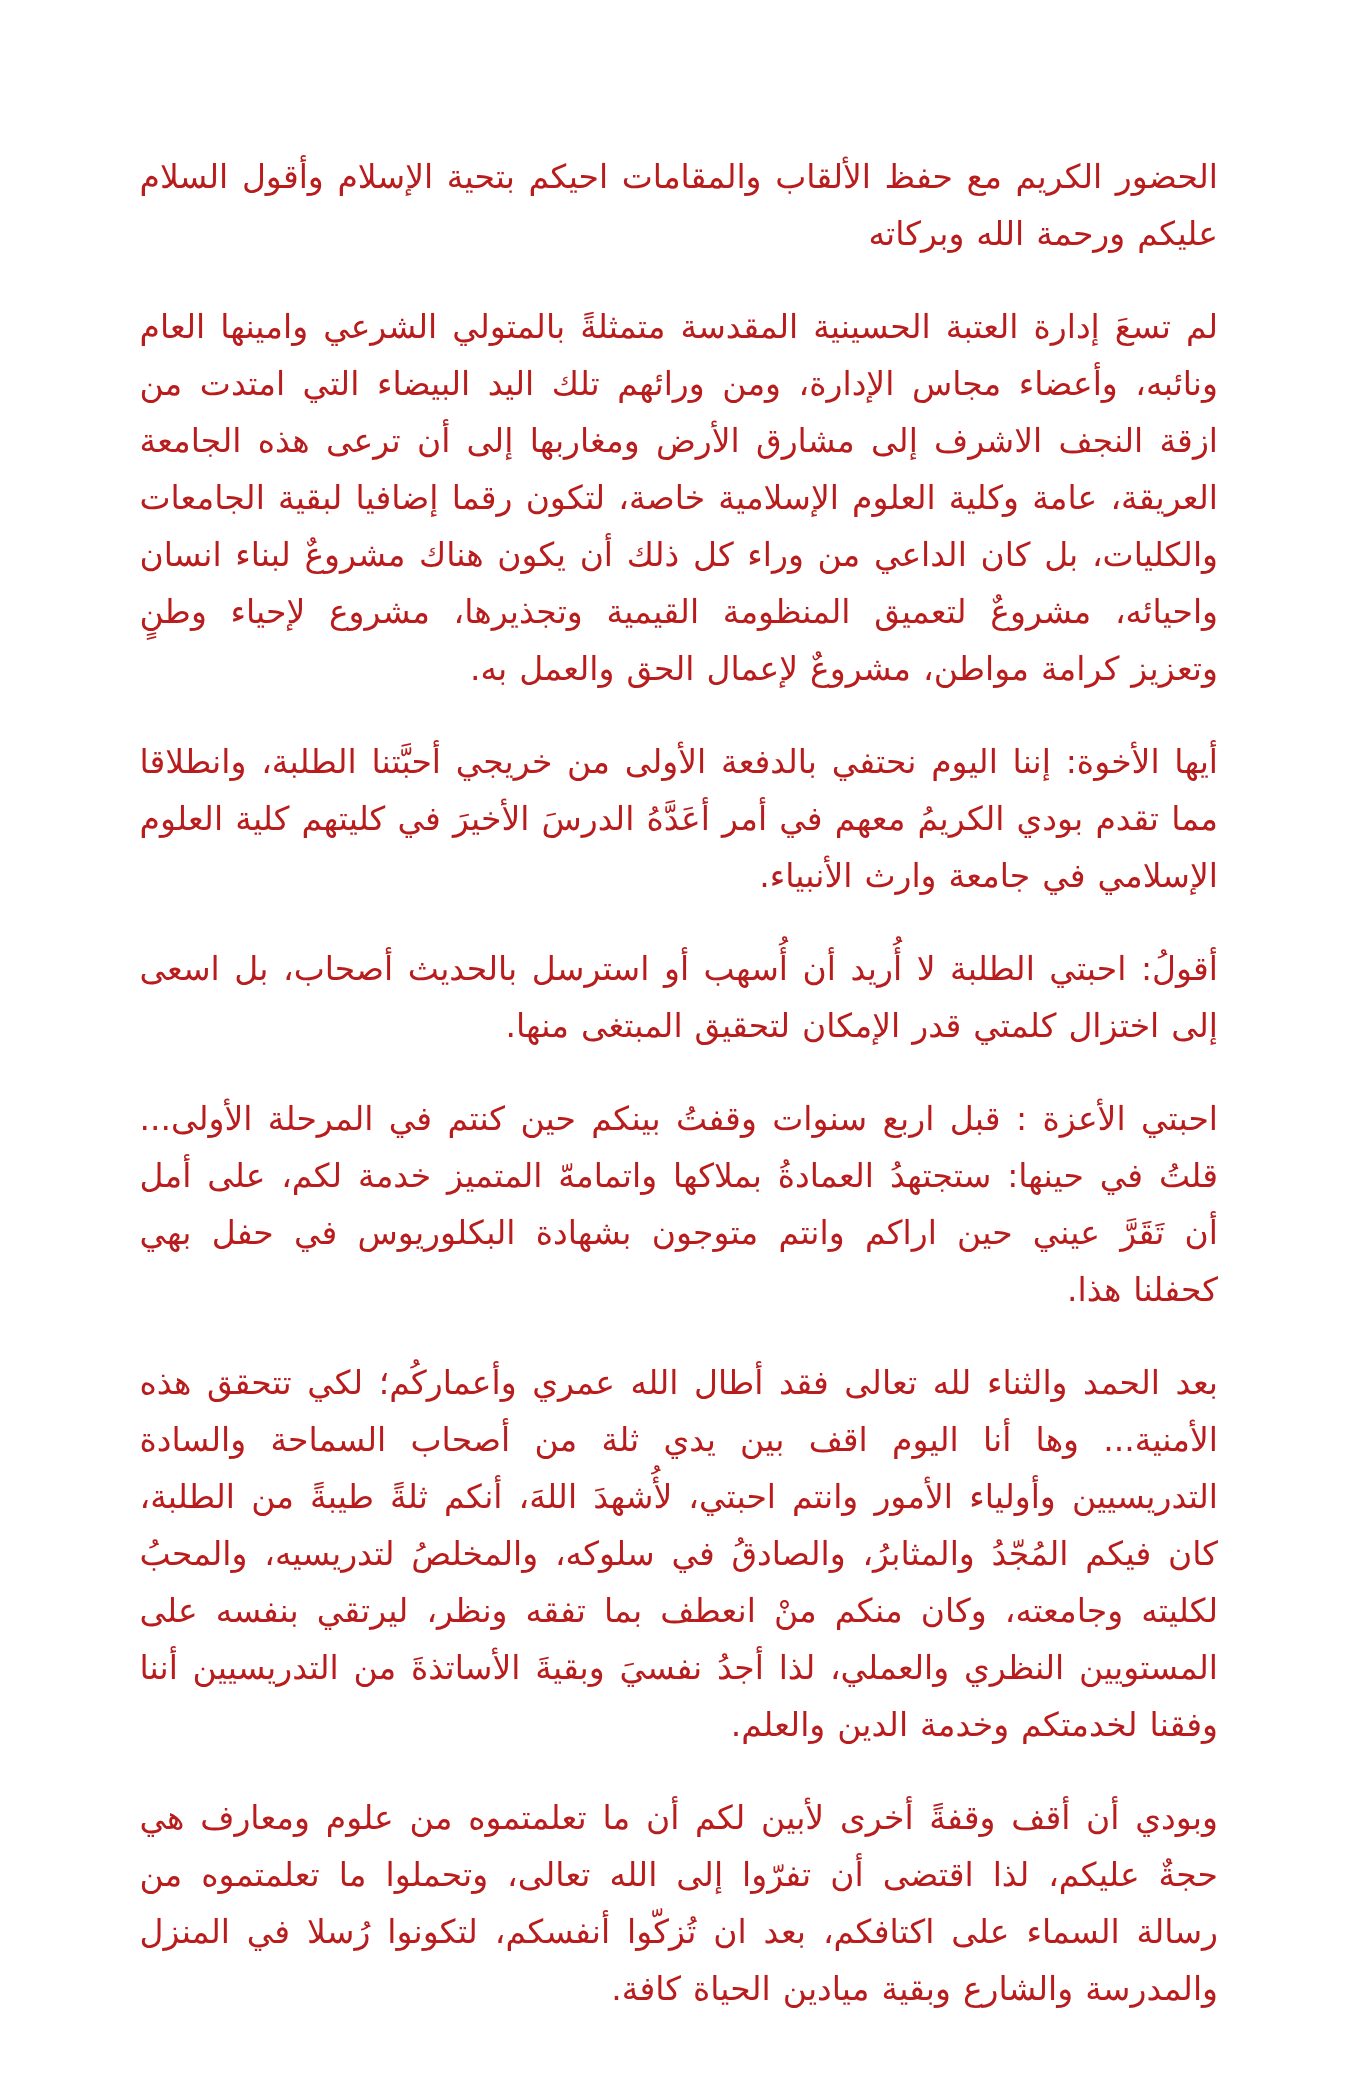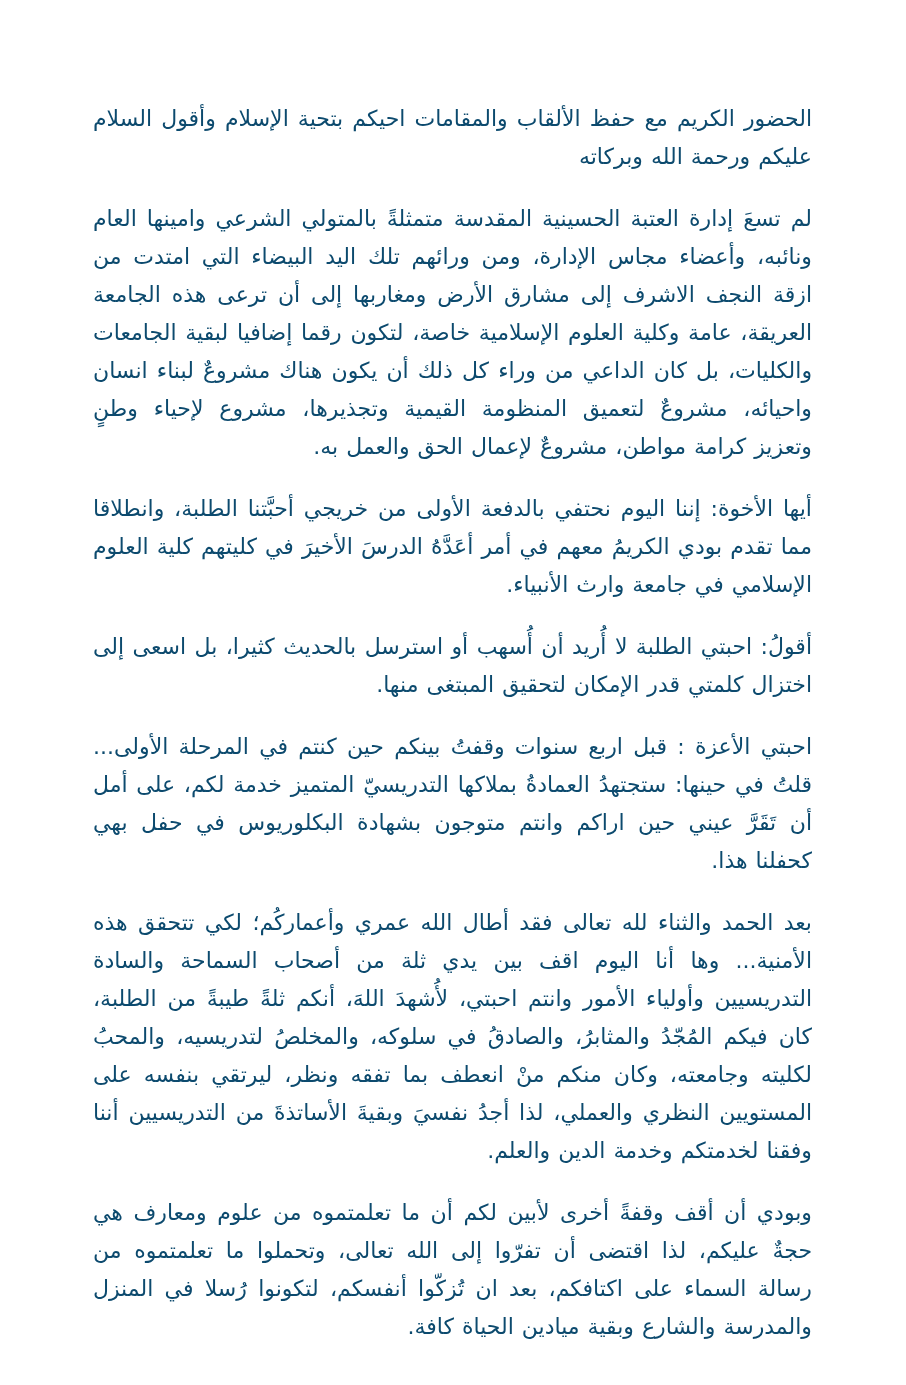--- a/index.html
+++ b/index.html
@@ -18,32 +18,32 @@
     font-family: "DejaVu Sans", sans-serif;
   }
   .text-block {
     direction: rtl;
     unicode-bidi: embed;
   }
   .para {
     margin: 0 0 24px 0;
     font-size: 22px;
     line-height: 38px;
-    color: #0c4a6e;
+    color: #b91c1c;
     text-align: justify;
     text-align-last: right;
     word-spacing: 1px;
   }
 </style>
 </head>
 <body>
 
 <div class="page">
   <div class="text-block" dir="rtl">
     <p class="para">الحضور الكريم مع حفظ الألقاب والمقامات احيكم بتحية الإسلام وأقول السلام عليكم ورحمة الله وبركاته</p>
     <p class="para">لم تسعَ إدارة العتبة الحسينية المقدسة متمثلةً بالمتولي الشرعي وامينها العام ونائبه، وأعضاء مجاس الإدارة، ومن ورائهم تلك اليد البيضاء التي امتدت من ازقة النجف الاشرف إلى مشارق الأرض ومغاربها إلى أن ترعى هذه الجامعة العريقة، عامة وكلية العلوم الإسلامية خاصة، لتكون رقما إضافيا لبقية الجامعات والكليات، بل كان الداعي من وراء كل ذلك أن يكون هناك مشروعٌ لبناء انسان واحيائه، مشروعٌ لتعميق المنظومة القيمية وتجذيرها، مشروع لإحياء وطنٍ وتعزيز كرامة مواطن، مشروعٌ لإعمال الحق والعمل به.</p>
     <p class="para">أيها الأخوة: إننا اليوم نحتفي بالدفعة الأولى من خريجي أحبَّتنا الطلبة، وانطلاقا مما تقدم بودي الكريمُ معهم في أمر أعَدَّهُ الدرسَ الأخيرَ في كليتهم كلية العلوم الإسلامي في جامعة وارث الأنبياء.</p>
-    <p class="para">أقولُ: احبتي الطلبة لا أُريد أن أُسهب أو استرسل بالحديث كثيرا، بل اسعى إلى اختزال كلمتي قدر الإمكان لتحقيق المبتغى منها.</p>
-    <p class="para">احبتي الأعزة : قبل اربع سنوات وقفتُ بينكم حين كنتم في المرحلة الأولى... قلتُ في حينها: ستجتهدُ العمادةُ بملاكها التدريسيّ المتميز خدمة لكم، على أمل أن تَقَرَّ عيني حين اراكم وانتم متوجون بشهادة البكلوريوس في حفل بهي كحفلنا هذا.</p>
+    <p class="para">أقولُ: احبتي الطلبة لا أُريد أن أُسهب أو استرسل بالحديث أصحاب، بل اسعى إلى اختزال كلمتي قدر الإمكان لتحقيق المبتغى منها.</p>
+    <p class="para">احبتي الأعزة : قبل اربع سنوات وقفتُ بينكم حين كنتم في المرحلة الأولى... قلتُ في حينها: ستجتهدُ العمادةُ بملاكها واتمامهّ المتميز خدمة لكم، على أمل أن تَقَرَّ عيني حين اراكم وانتم متوجون بشهادة البكلوريوس في حفل بهي كحفلنا هذا.</p>
     <p class="para">بعد الحمد والثناء لله تعالى فقد أطال الله عمري وأعماركُم؛ لكي تتحقق هذه الأمنية... وها أنا اليوم اقف بين يدي ثلة من أصحاب السماحة والسادة التدريسيين وأولياء الأمور وانتم احبتي، لأُشهدَ اللهَ، أنكم ثلةً طيبةً من الطلبة، كان فيكم المُجّدُ والمثابرُ، والصادقُ في سلوكه، والمخلصُ لتدريسيه، والمحبُ لكليته وجامعته، وكان منكم منْ انعطف بما تفقه ونظر، ليرتقي بنفسه على المستويين النظري والعملي، لذا أجدُ نفسيَ وبقيةَ الأساتذةَ من التدريسيين أننا وفقنا لخدمتكم وخدمة الدين والعلم.</p>
     <p class="para">وبودي أن أقف وقفةً أخرى لأبين لكم أن ما تعلمتموه من علوم ومعارف هي حجةٌ عليكم، لذا اقتضى أن تفرّوا إلى الله تعالى، وتحملوا ما تعلمتموه من رسالة السماء على اكتافكم، بعد ان تُزكّوا أنفسكم، لتكونوا رُسلا في المنزل والمدرسة والشارع وبقية ميادين الحياة كافة.</p>
   </div>
 </div>
 
 </body></html>

